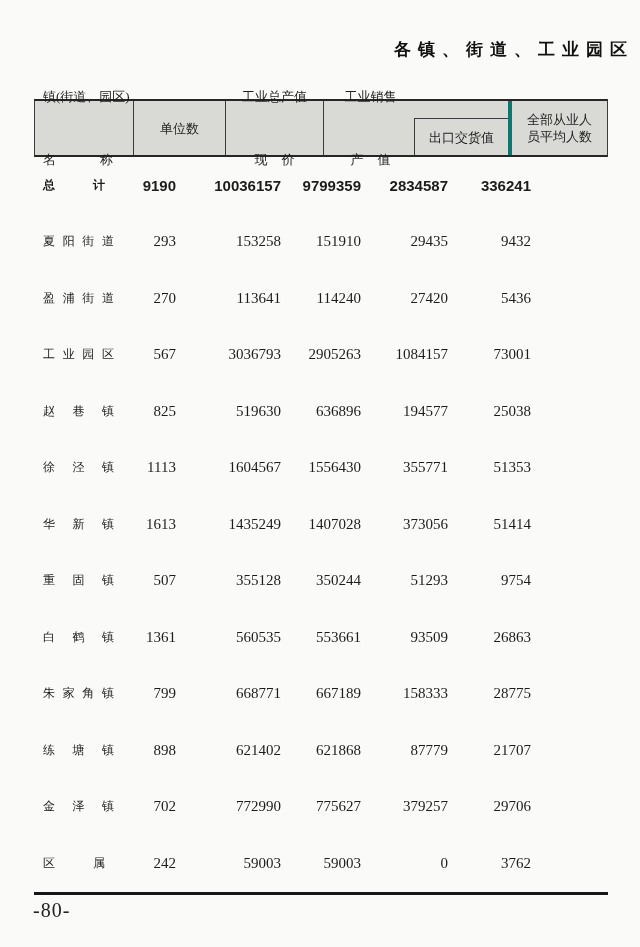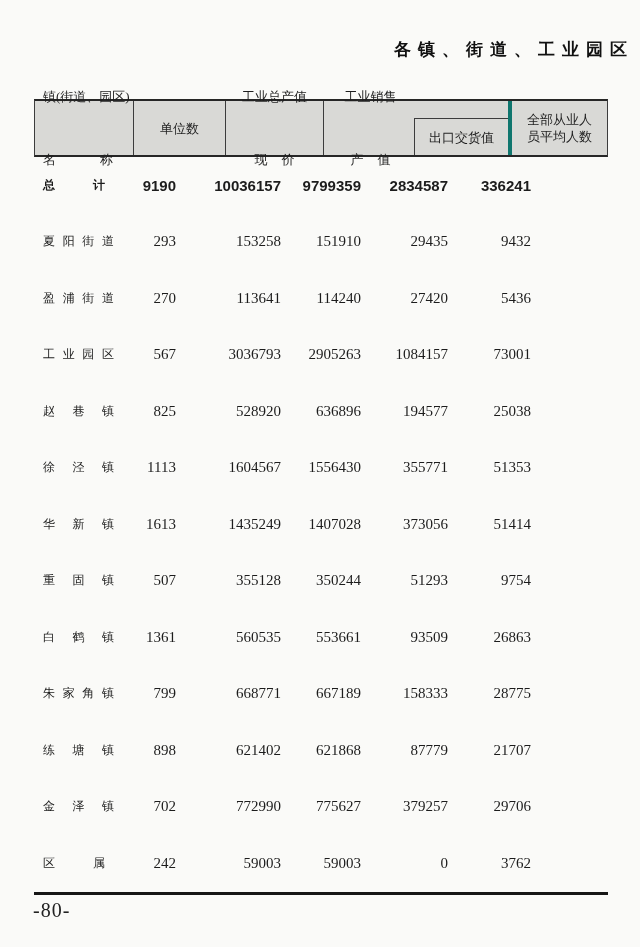--- a/index.html
+++ b/index.html
@@ -142,21 +142,21 @@
         <div class="cnum n3">2905263</div>
         <div class="cnum n4">1084157</div>
         <div class="cnum n5">73001</div>
       </div>
 
       <div class="row">
         <div class="cname">
           <span class="name-text">赵巷镇</span>
         </div>
         <div class="cnum n1">825</div>
-        <div class="cnum n2">528920</div>
+        <div class="cnum n2">519630</div>
         <div class="cnum n3">636896</div>
         <div class="cnum n4">194577</div>
         <div class="cnum n5">25038</div>
       </div>
 
       <div class="row">
         <div class="cname">
           <span class="name-text">徐泾镇</span>
         </div>
         <div class="cnum n1">1113</div>

